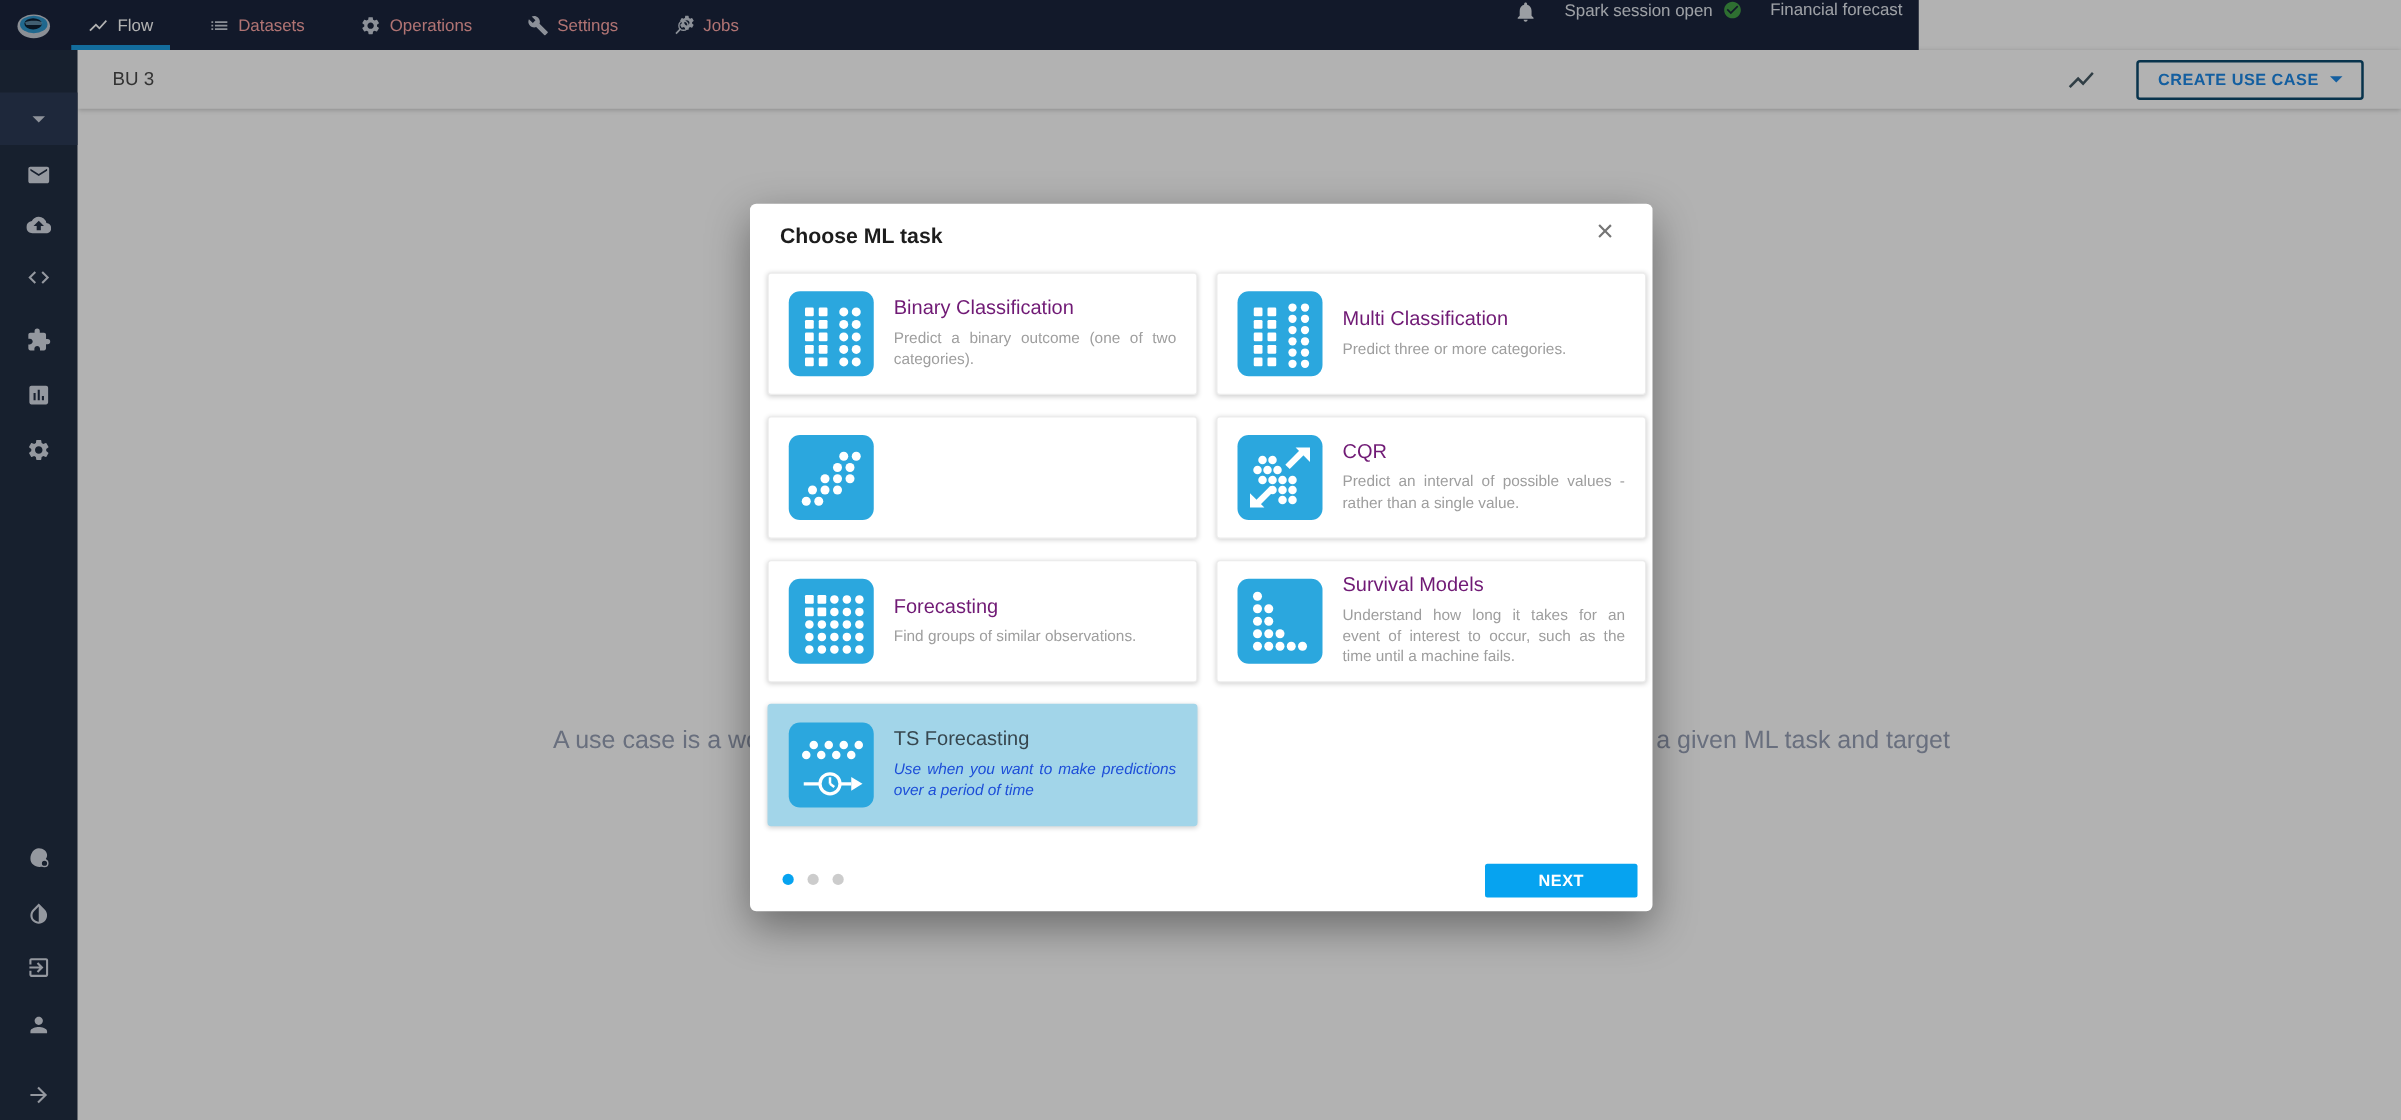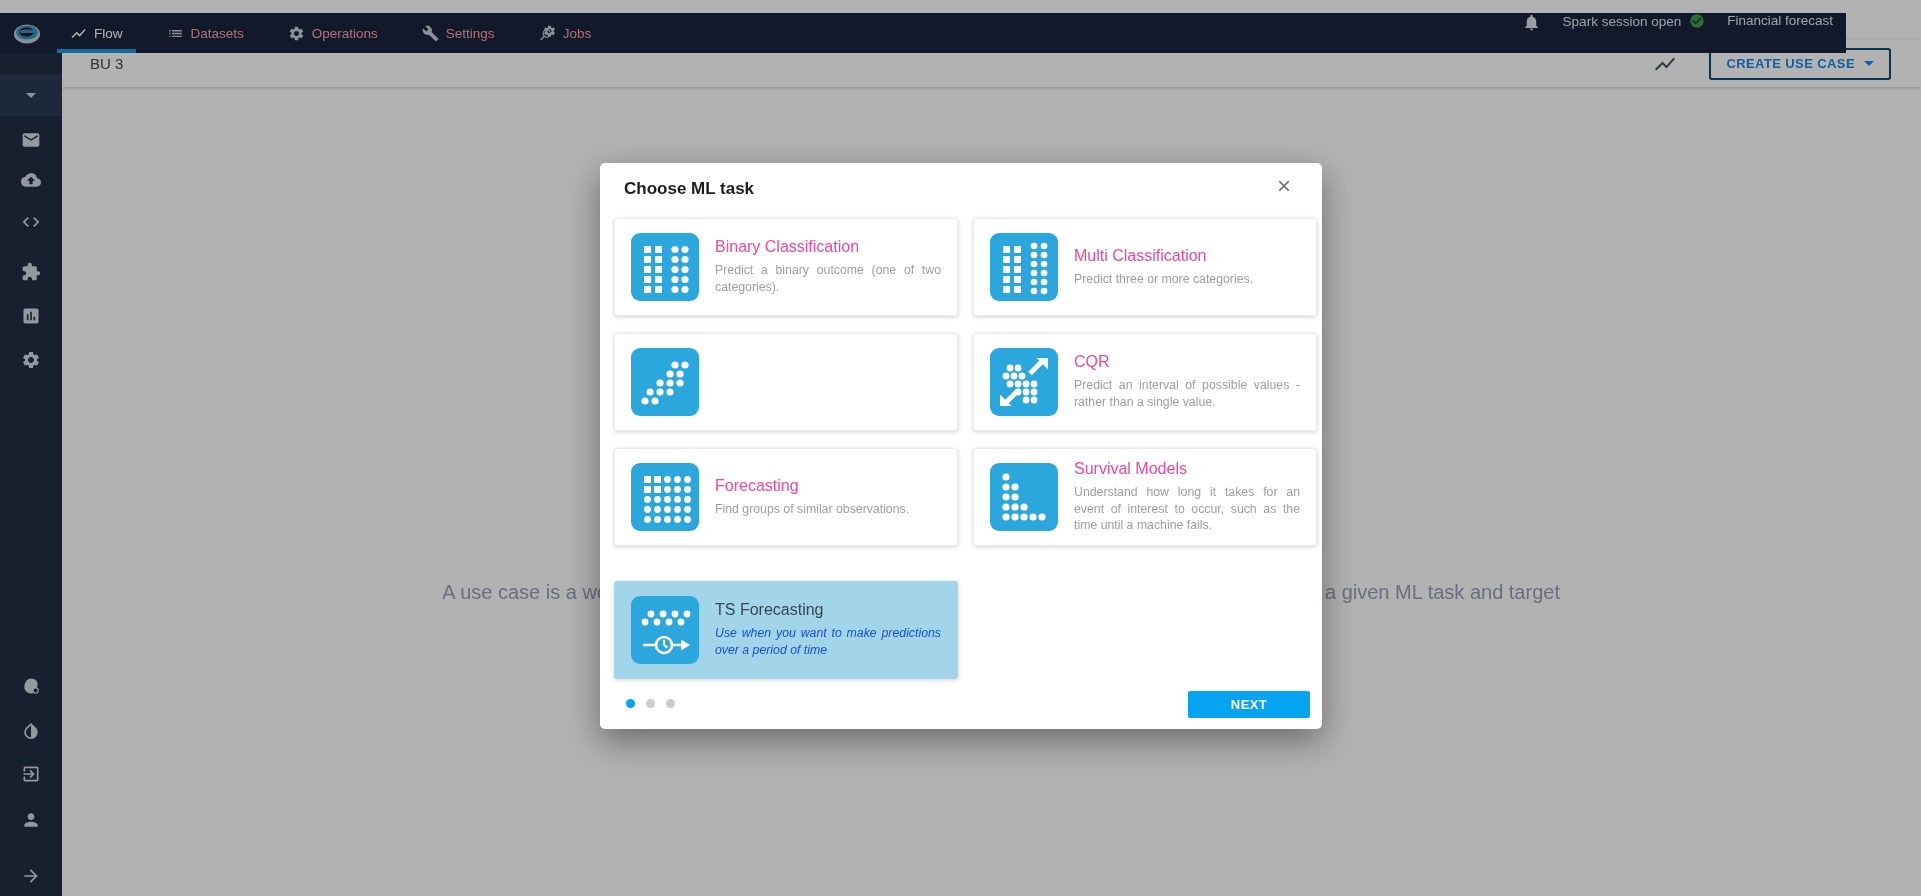--- a/index.html
+++ b/index.html
@@ -1,20 +1,20 @@
 <!DOCTYPE html>
 <html><head>
 <meta charset="utf-8">
 <style>
   * { margin:0; padding:0; box-sizing:border-box; }
   html,body { width:1921px; height:896px; overflow:hidden;
               font-family:"Liberation Sans", sans-serif; background:#fff; }
 
   
-  .navbar { position:absolute; left:0; top:13px; width:1846px; height:40px;
+  .navbar { position:absolute; left:0; top:0; width:1535px; height:40px;
             background:#1a253d; z-index:5; }
   .logo { position:absolute; left:11px; top:6px; width:32px; height:28px; }
   .nav-tabs { position:absolute; left:57px; top:0; height:40px; display:flex; gap:18px; }
   .nav-tab { display:flex; align-items:center; gap:7px; padding:0 13px; height:40px;
              color:#fca5a5; font-size:13.5px; cursor:pointer; }
   .nav-tab svg { width:17px; height:17px; fill:#c9cfda; }
   .nav-tab.active { color:#ffffff; box-shadow: inset 0 -4px 0 0 #1c9be0; }
   .nav-tab.active svg { fill:#ffffff; }
   .nav-right { position:absolute; right:13px; top:0; height:40px; display:flex;
                align-items:flex-start; gap:22px; color:#e3e7ee; font-size:13.5px; }
@@ -62,26 +62,26 @@
   .modal-title { position:absolute; left:24px; top:16px; font-size:17px;
                  font-weight:bold; color:#1d1d1d; }
   .modal-close { position:absolute; right:24px; top:9px; font-size:24px; color:#757575;
                  cursor:pointer; width:28px; height:28px; text-align:center; line-height:28px; }
 
   .cards { position:absolute; left:14px; right:14px; top:55px;
            display:grid; grid-template-columns:1fr 1fr; column-gap:15px; row-gap:17px; }
   .card { height:98px; background:#fff; border:1px solid #ececec; border-radius:3px;
           box-shadow:0 1px 4px rgba(0,0,0,0.18); display:flex; align-items:center;
           padding:0 16px 0 16px; cursor:pointer; }
-  .card.selected { background:#a2d5e9; border-color:#a2d5e9;margin-top:18px; }
+  .card.selected { background:#a2d5e9; border-color:#a2d5e9; }
   .tile { width:68px; height:68px; border-radius:9px; background:#2ba7de; flex:0 0 68px;
           margin-right:16px; display:flex; align-items:center; justify-content:center; }
   .tile svg { width:68px; height:68px; }
   .card-text { width:226px; }
-  .card-title { font-size:16px; color:#ec4899; margin-bottom:6px; }
+  .card-title { font-size:16px; color:#701a75; margin-bottom:6px; }
   .card.selected .card-title { color:#37474f; }
   .card-desc { font-size:12.3px; line-height:1.36; color:#9e9e9e; text-align:justify; }
   .card.selected .card-desc { color:#1d4ed8;font-style:italic; }
 
   .modal-footer { position:absolute; left:0; right:0; bottom:0; height:52px; }
   .dots { position:absolute; left:26px; bottom:21px; display:flex; gap:11px; }
   .dot { width:9px; height:9px; border-radius:50%; background:#cccccc; cursor:pointer; }
   .dot.active { background:#06a3f0; }
   .next-btn { position:absolute; right:12px; bottom:11px; width:122px; height:27px;
               background:#06a3f0; color:#fff; font-size:13px; font-weight:bold;

